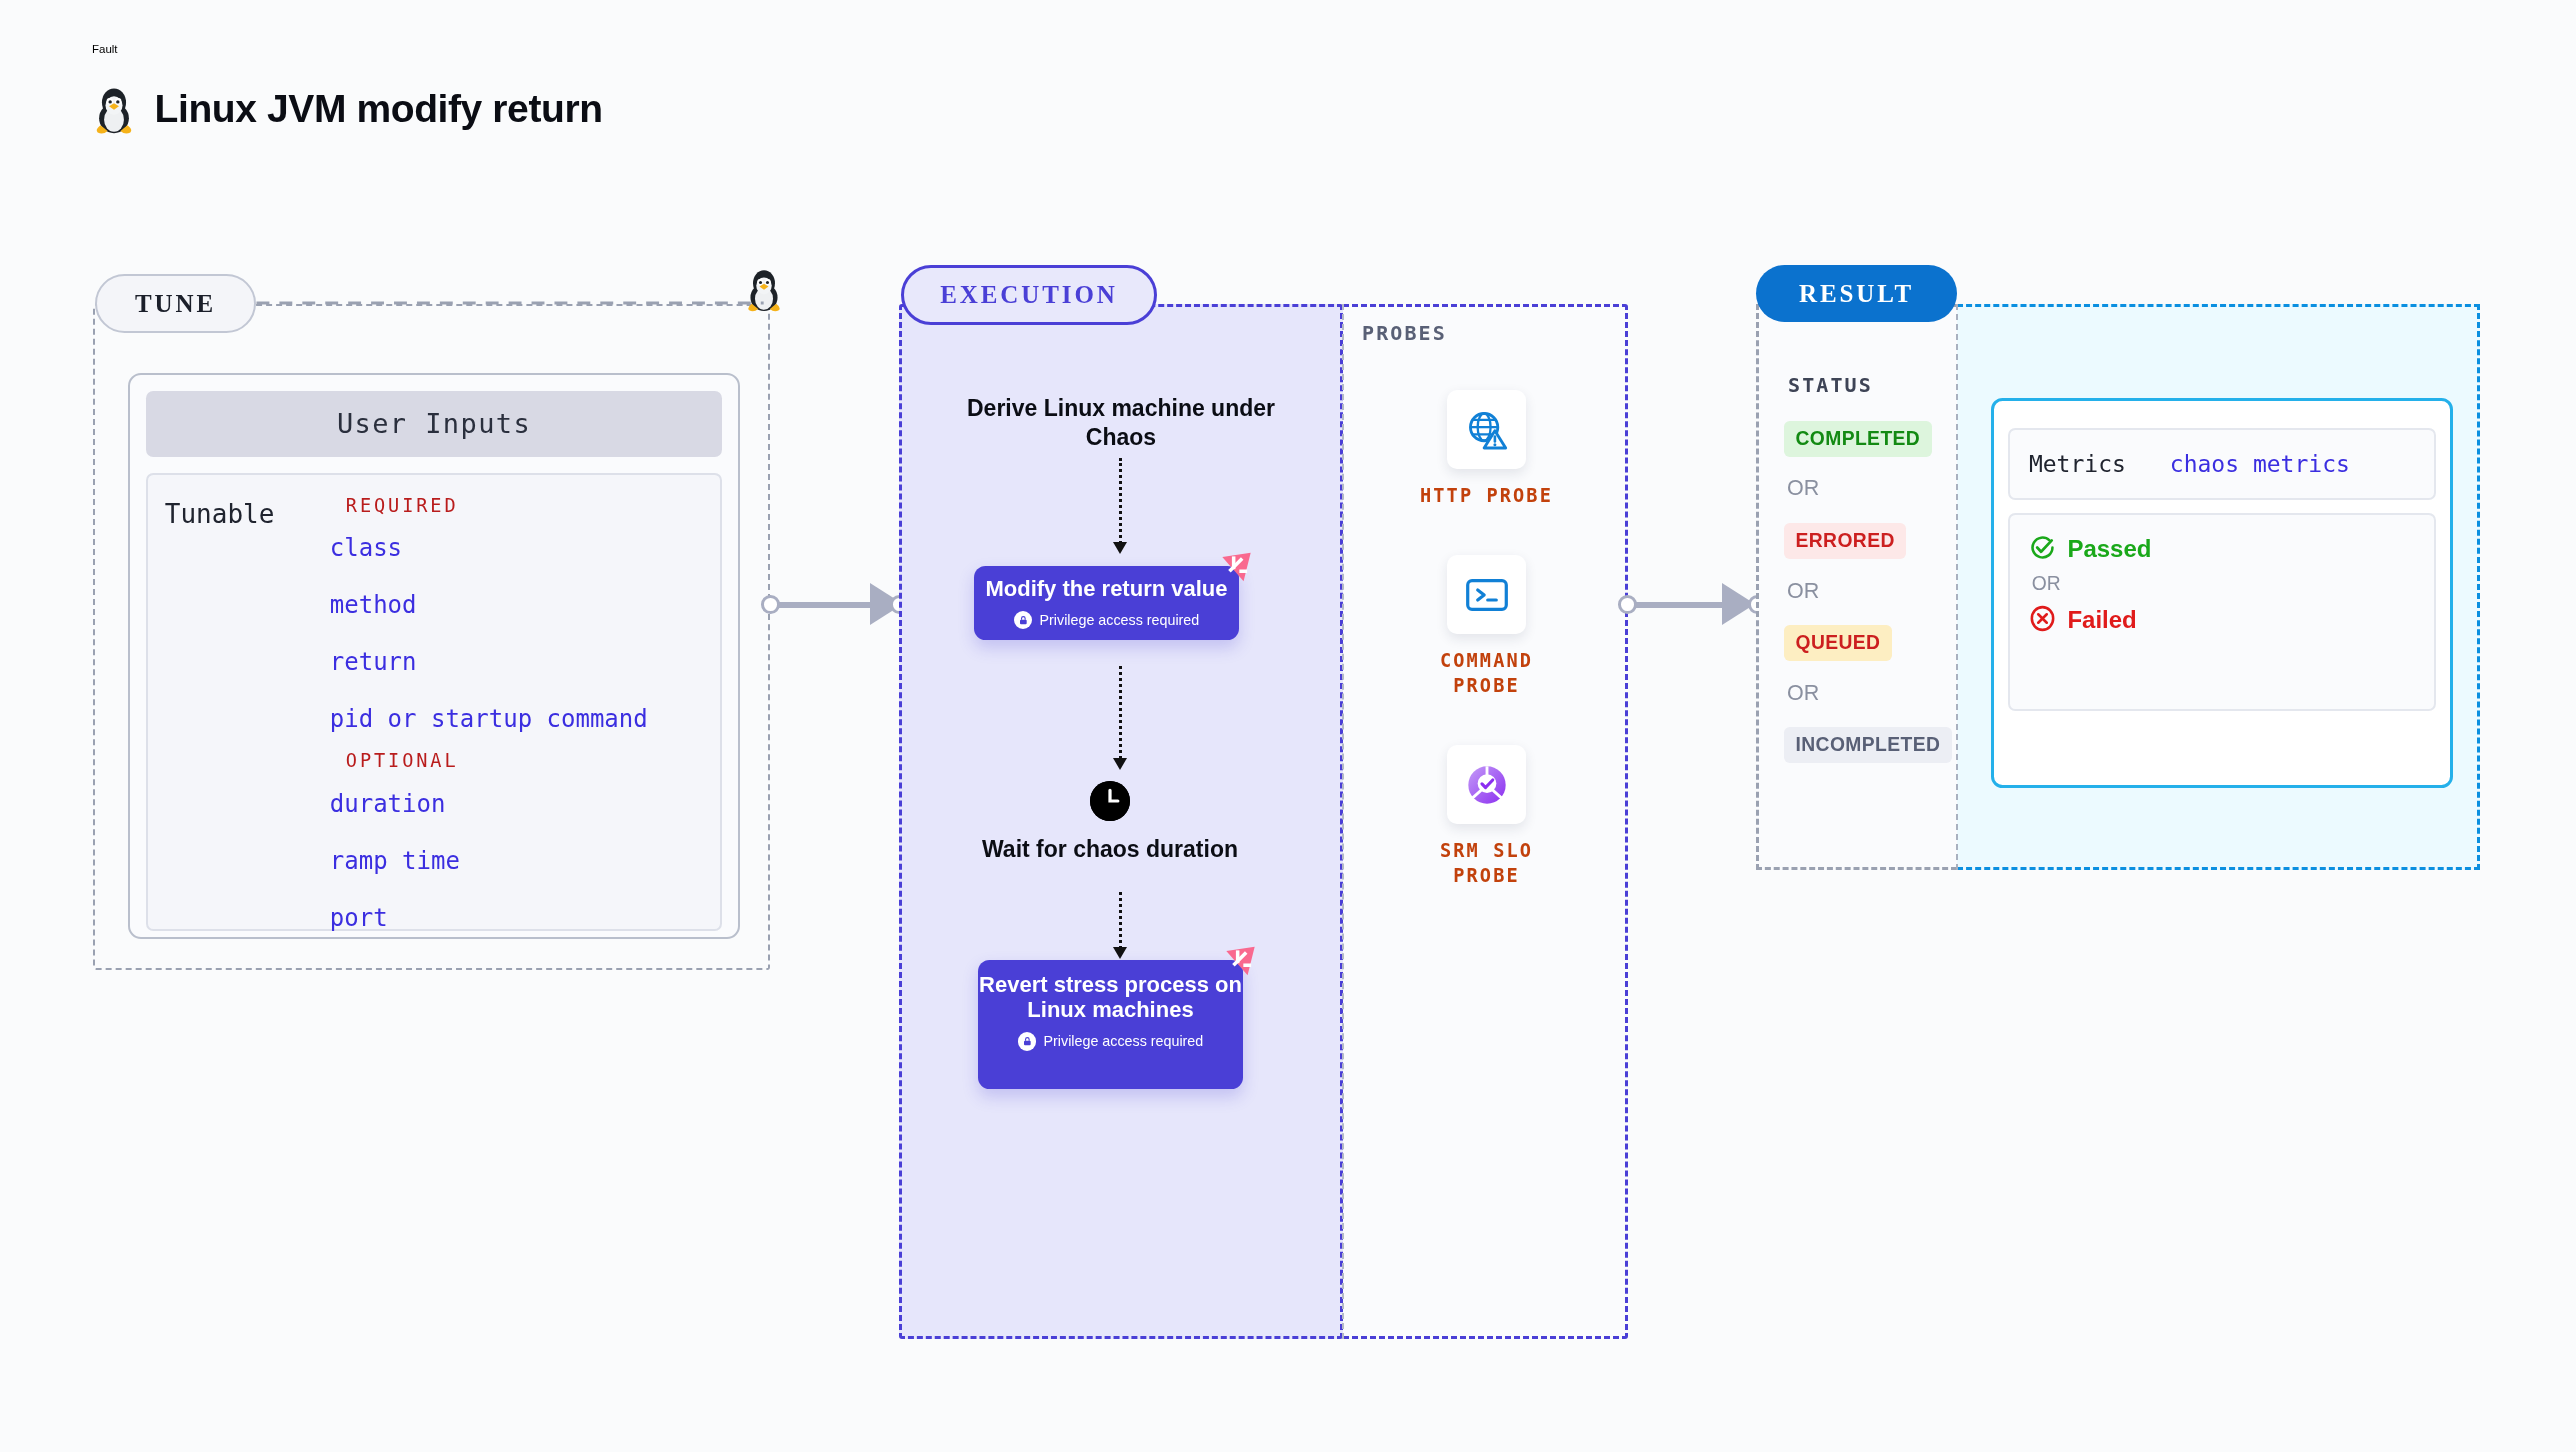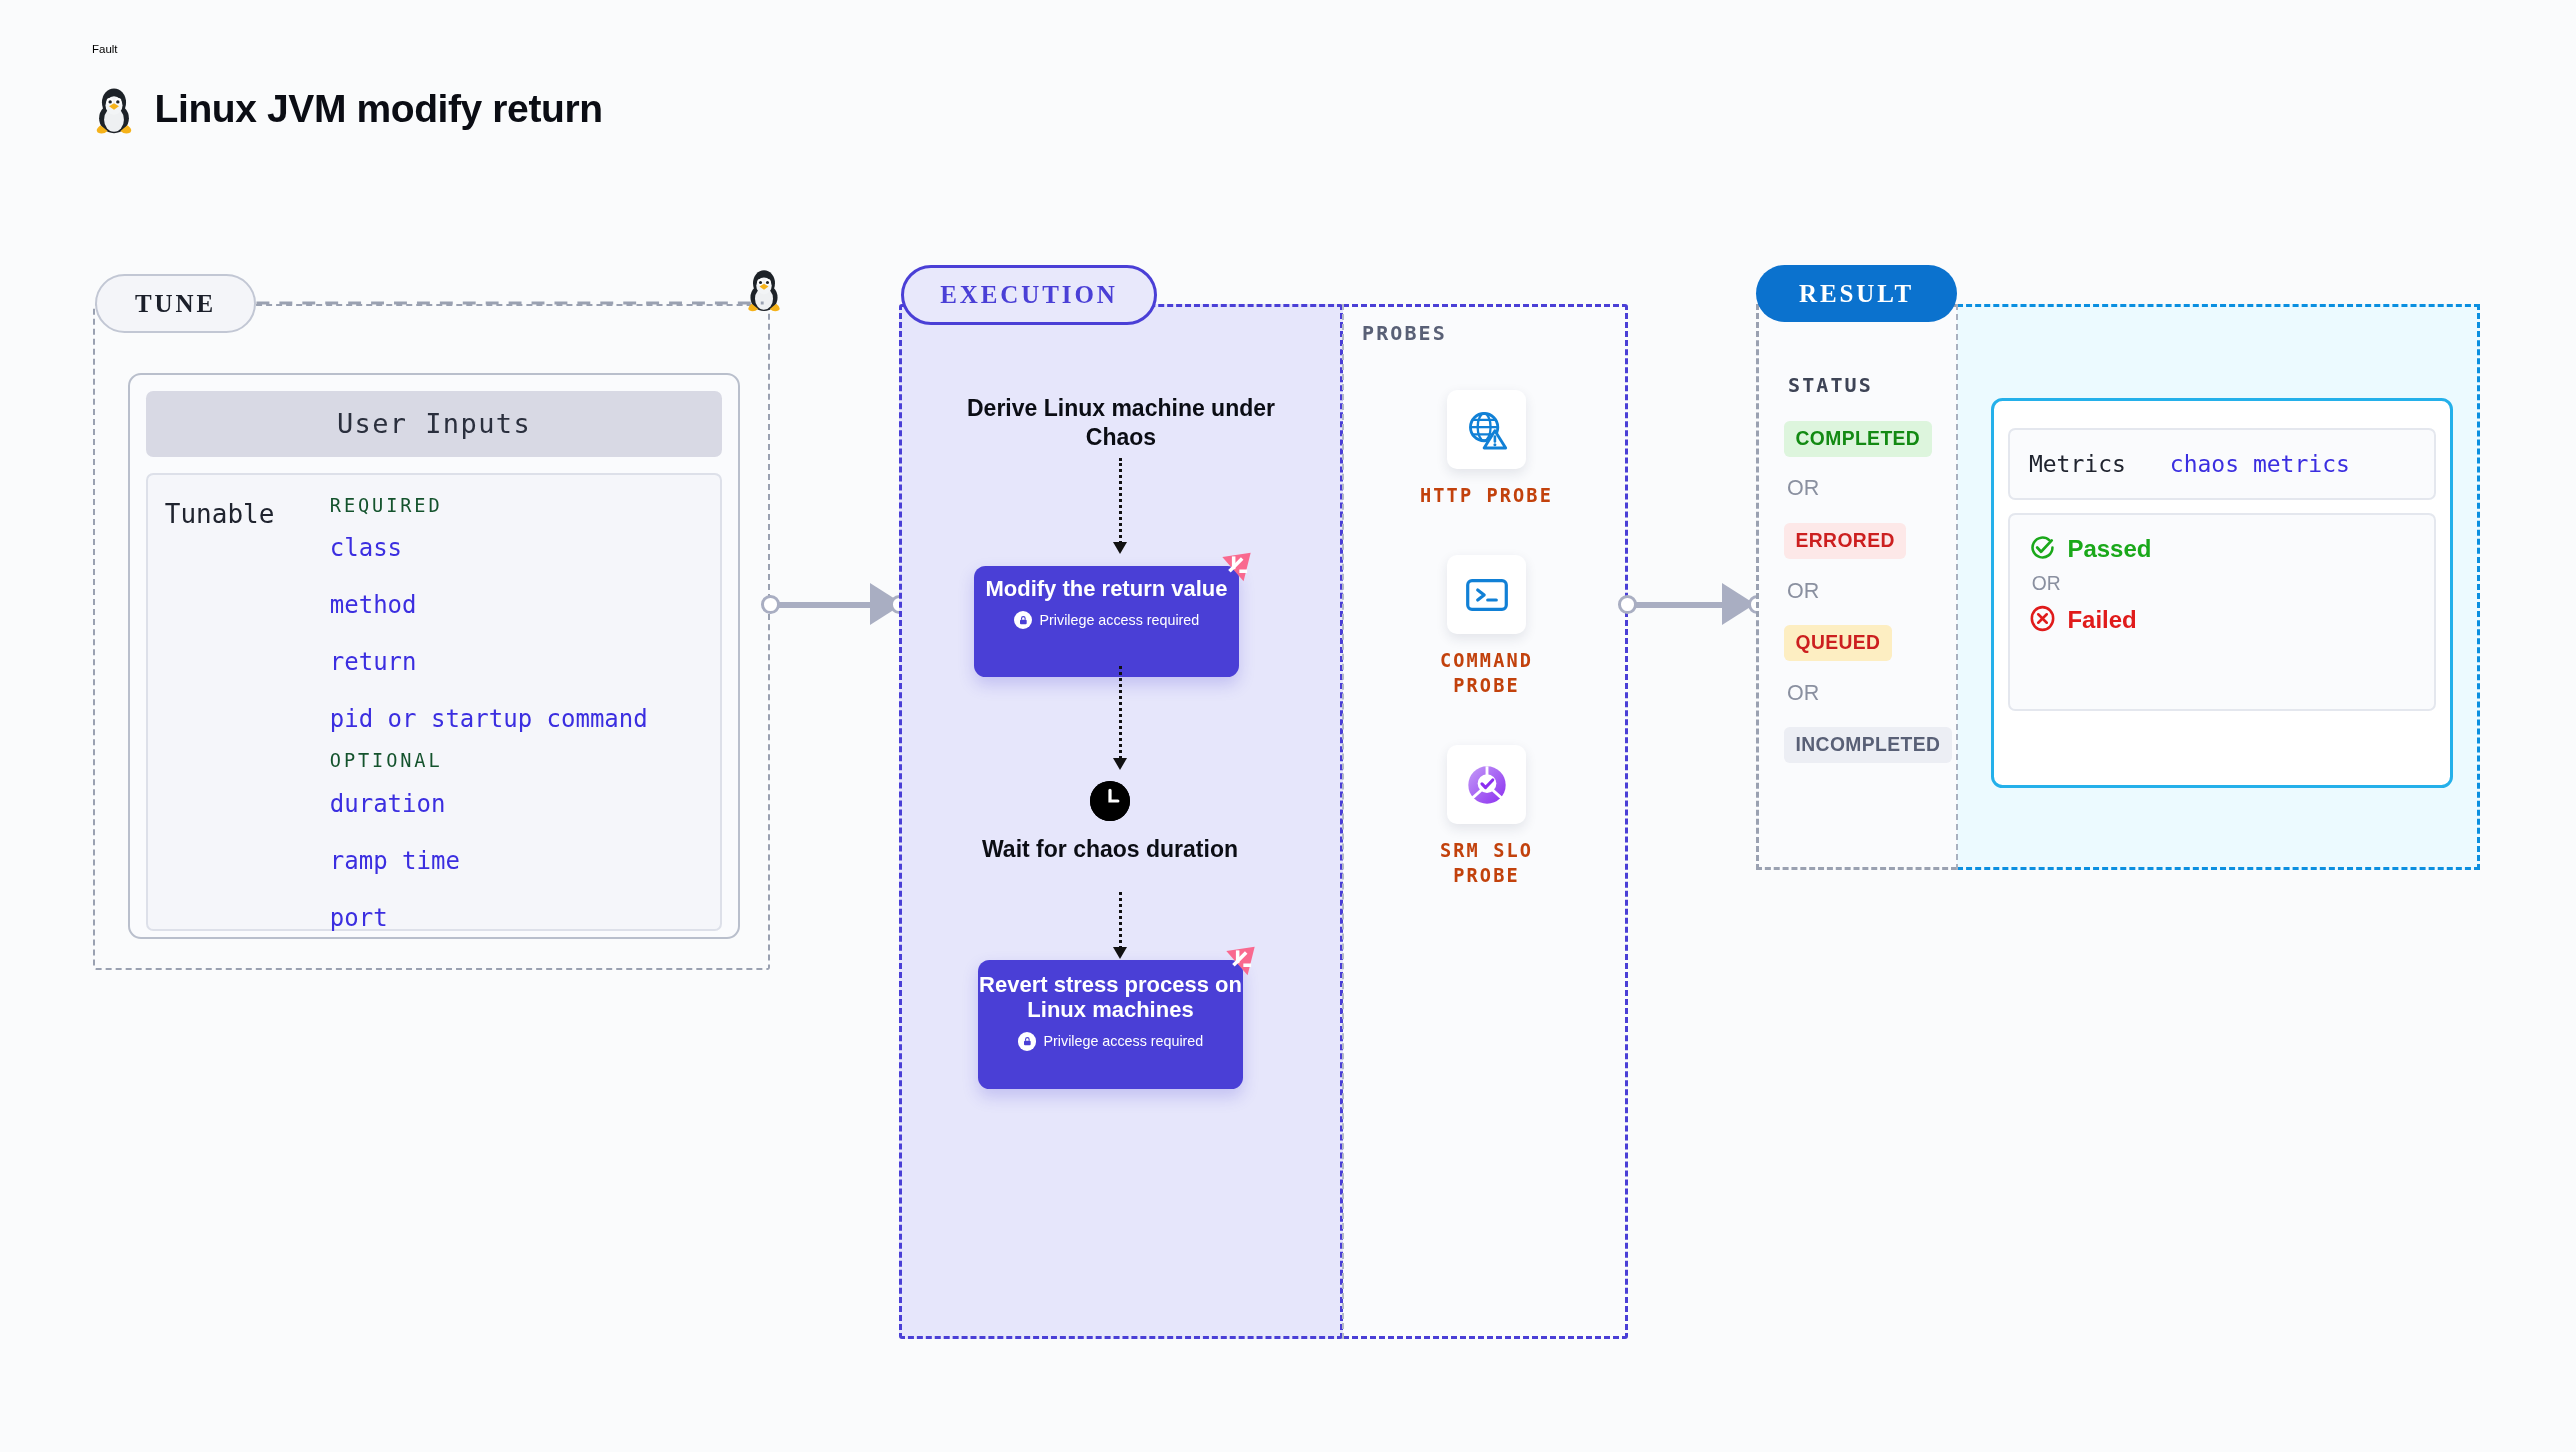--- a/index.html
+++ b/index.html
@@ -78,22 +78,23 @@
     background: #f5f6fa; border: 2.1px solid #dde0e9; border-radius: 7.2px;
     display: flex; padding: 20px 17px 0 17px;
   }
   #tunable-label {
     font-family: "DejaVu Sans Mono", monospace;
     font-size: 26px; color: #20242f; width: 165px; flex: none; padding-top: 4.3px;
   }
   #tunable-list { flex: 1; }
   .group-label {
     font-family: "DejaVu Sans Mono", monospace;
-    font-size: 18.6px; color: #14532d; letter-spacing: 2.9px;
+    font-size: 18.6px; color: #b91c1c; letter-spacing: 2.9px;
     margin-bottom: 18.6px;
+    margin-left: 16px;
   }
   .group-label.optional { margin-top: 7.2px; }
   .tunable-item {
     font-family: "DejaVu Sans Mono", monospace;
     font-size: 24px; color: #3b2ee0; margin-bottom: 29px;
   }
   .tunable-item.tight { margin-bottom: 17px; }
 
   
   #execution-panel {
@@ -132,21 +133,21 @@
   #node-derive { left: 931px; top: 394px; width: 380px; }
 
   .flow-card {
     position: absolute;
     background: #4a3fd6;
     border-radius: 11.5px;
     color: #ffffff;
     text-align: center;
     box-shadow: 0 7.2px 15.8px rgba(74,63,214,0.22);
   }
-  #card-modify { left: 974px; top: 566px; width: 265px; height: 111px; padding-top: 10px; }
+  #card-modify { left: 974px; top: 566px; width: 265px; height: 74px; padding-top: 10px; }
   #card-revert { left: 978px; top: 960px; width: 265px; height: 129px; padding-top: 11.5px; }
   .flow-card .card-title { font-size: 22px; font-weight: bold; line-height: 1.18; }
   .priv-row {
     display: flex; align-items: center; justify-content: center;
     gap: 7.2px; margin-top: 8.6px;
     font-size: 14.3px; color: #ffffff;
   }
   .lock-badge {
     width: 18.6px; height: 18.6px; border-radius: 50%;
     background: #ffffff; display: flex; align-items: center; justify-content: center;

